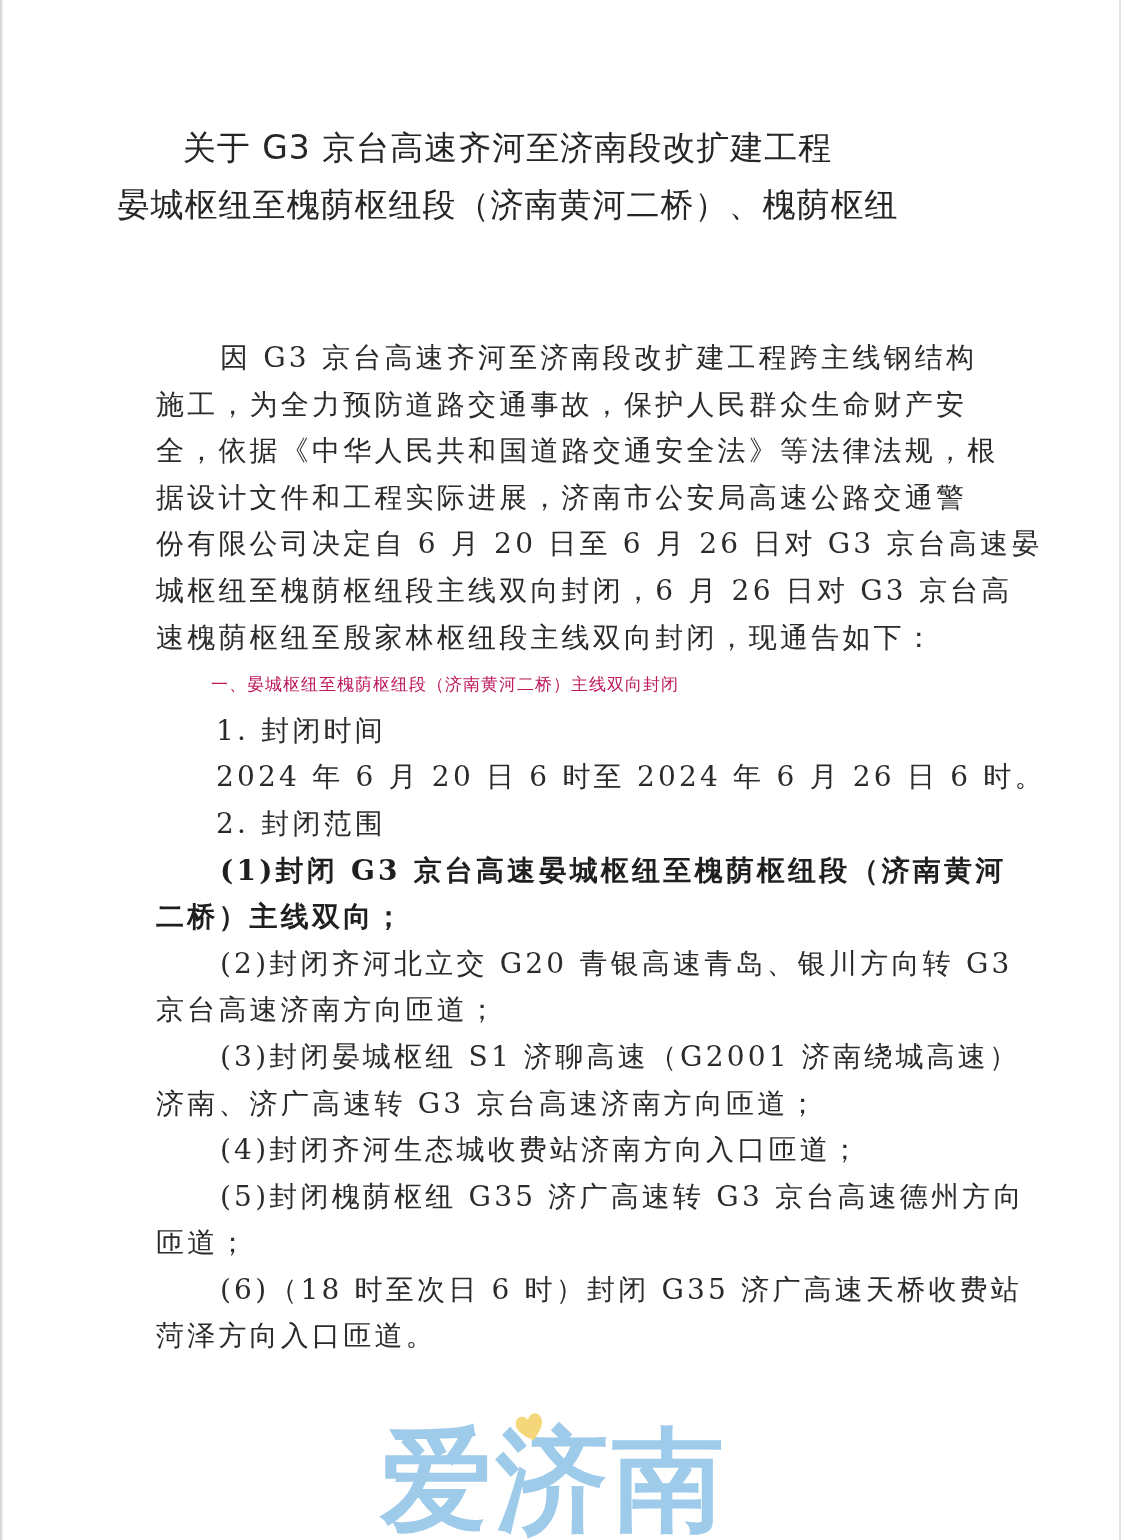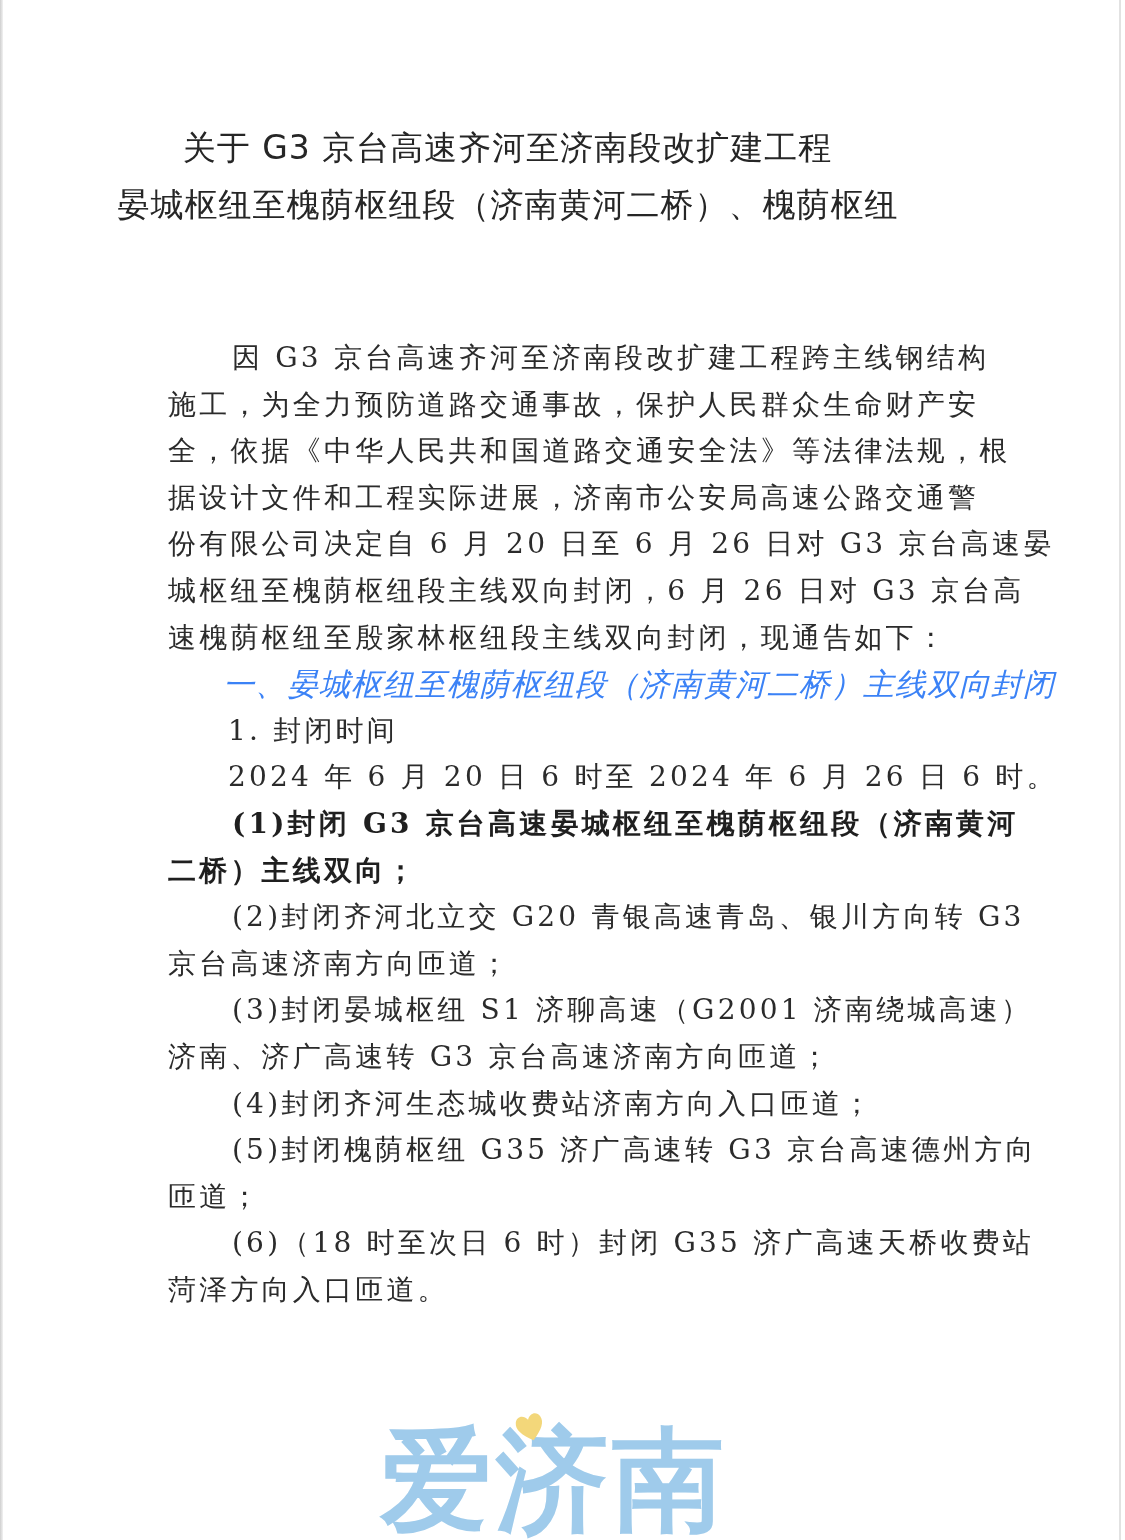--- a/index.html
+++ b/index.html
@@ -36,38 +36,37 @@
       font-size: 33px;
       letter-spacing: 1px;
       color: #262626;
       line-height: 56px;
       top: 120px;
     }
     .title .tline { display: block; height: 57px; }
 
     .body {
       position: absolute;
-      left: 168px;
+      left: 156px;
       top: 335px;
       width: 780px;
       font-size: 28px;
       line-height: 46.6px;
       letter-spacing: 3.2px;
       color: #2b2b2b;
     }
     .line { display: block; white-space: nowrap; height: 46.6px; }
     .indent { padding-left: 64px; }
     .indent-sm { padding-left: 60px; }
     .heading-sans {
       font-family: "DejaVu Sans", "Liberation Sans", sans-serif;
-      font-size: 31px;
+      font-size: 17px;
       letter-spacing: 1px;
-      color: #3b82f6;
+      color: #be185d;
       padding-left: 55px;
-      font-style: italic;
     }
     .bold {
       font-weight: bold;
       color: #1f1f1f;
     }
 
     .watermark {
       position: absolute;
       left: 380px;
       top: 1412px;
@@ -107,20 +106,21 @@
   <span class="line">施工，为全力预防道路交通事故，保护人民群众生命财产安</span>
   <span class="line">全，依据《中华人民共和国道路交通安全法》等法律法规，根</span>
   <span class="line">据设计文件和工程实际进展，济南市公安局高速公路交通警</span>
   <span class="line">份有限公司决定自 6 月 20 日至 6 月 26 日对 G3 京台高速晏</span>
   <span class="line">城枢纽至槐荫枢纽段主线双向封闭，6 月 26 日对 G3 京台高</span>
   <span class="line">速槐荫枢纽至殷家林枢纽段主线双向封闭，现通告如下：</span>
 
   <span class="line heading-sans">一、晏城枢纽至槐荫枢纽段（济南黄河二桥）主线双向封闭</span>
   <span class="line indent-sm">1. 封闭时间</span>
   <span class="line indent-sm">2024 年 6 月 20 日 6 时至 2024 年 6 月 26 日 6 时。</span>
+  <span class="line indent-sm">2. 封闭范围</span>
 
   <span class="line indent bold">(1)封闭 G3 京台高速晏城枢纽至槐荫枢纽段（济南黄河</span>
   <span class="line bold">二桥）主线双向；</span>
 
   <span class="line indent">(2)封闭齐河北立交 G20 青银高速青岛、银川方向转 G3</span>
   <span class="line">京台高速济南方向匝道；</span>
 
   <span class="line indent">(3)封闭晏城枢纽 S1 济聊高速（G2001 济南绕城高速）</span>
   <span class="line">济南、济广高速转 G3 京台高速济南方向匝道；</span>
 

